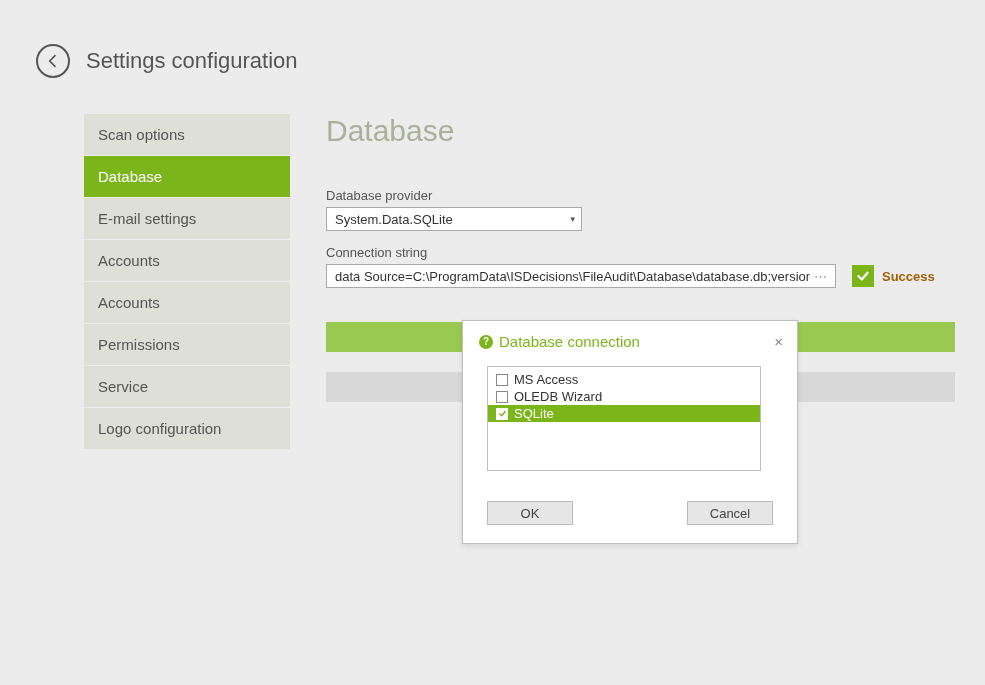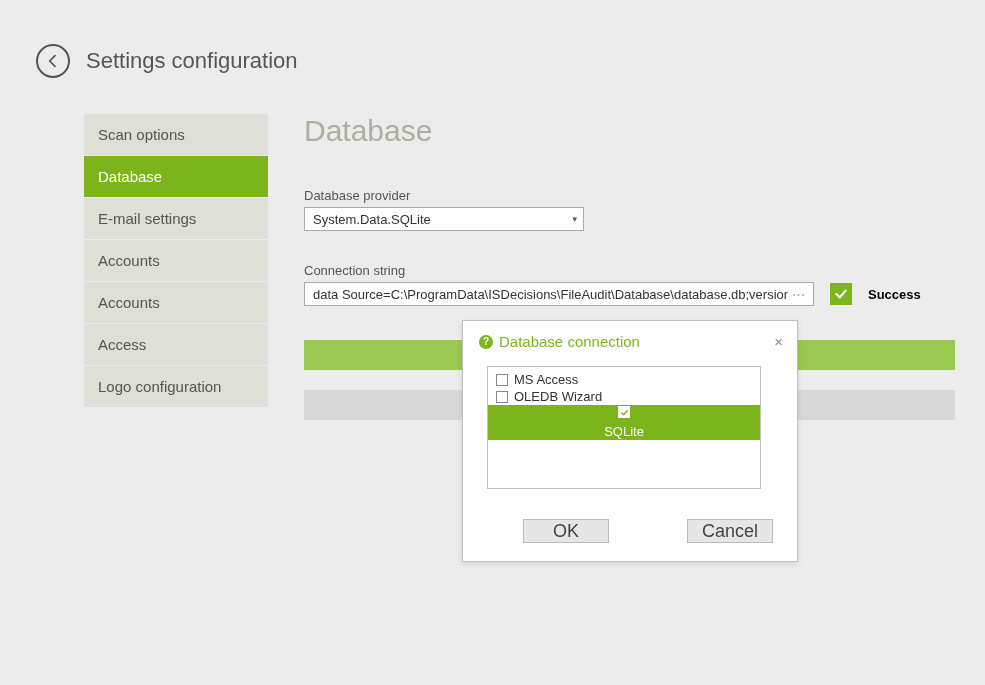--- a/index.html
+++ b/index.html
@@ -20,57 +20,57 @@
     display: flex; align-items: center; justify-content: center;
     cursor: pointer; background: transparent;
   }
   .back-btn svg { width: 16px; height: 16px; }
   .page-title {
     font-size: 22px; font-weight: 300; color: #555;
   }
   .content {
     display: flex; padding: 36px 0 0 84px; gap: 36px;
   }
-  .sidebar { width: 184px; }
+  .sidebar { width: 206px; }
   .sidebar-item {
     height: 42px; display: flex; align-items: center;
     padding: 0 14px; background: #dedfd6;
     color: #555; font-size: 15px; cursor: pointer;
     border-bottom: 1px solid #ececec;
   }
   .sidebar-item.active { background: #7cb51a; color: #fff; }
   .main { flex: 1; padding-right: 30px; }
   .main-title {
     font-size: 30px; font-weight: 300;
     color: #aab09a; margin-bottom: 40px;
   }
   .field-label {
     font-size: 13px; color: #555; margin-bottom: 4px;
   }
   .dropdown {
-    width: 280px; height: 24px;
+    width: 256px; height: 24px;
     border: 1px solid #aaa; background: #fff;
     display: flex; align-items: center; justify-content: space-between;
     padding: 0 6px 0 8px; font-size: 13px; cursor: pointer;
   }
   .dropdown .caret { font-size: 9px; color: #555; }
   .field-group { margin-bottom: 34px; }
-  .field-group.narrow { margin-bottom: 32px; }
+  .field-group.narrow { margin-bottom: 14px; }
   .conn-row { display: flex; align-items: center; gap: 16px; }
   .conn-input {
     flex: 0 0 510px; height: 24px; border: 1px solid #aaa;
     background: #fff; padding: 0 8px; font-size: 13px;
     display: flex; align-items: center; justify-content: space-between;
     overflow: hidden; white-space: nowrap; cursor: text;
   }
   .conn-input .txt { overflow: hidden; text-overflow: clip; flex: 1; }
   .conn-input .more { color: #888; padding-left: 4px; cursor: pointer; }
   .success-badge {
-    display: flex; align-items: center; gap: 16px;
-    color: #000000; font-weight: 600; font-size: 13px;
+    display: flex; align-items: center; gap: 8px;
+    color: #a16207; font-weight: 600; font-size: 13px;
   }
   .success-check {
     width: 22px; height: 22px; background: #7cb51a;
     display: flex; align-items: center; justify-content: center;
   }
   .success-check svg { width: 14px; height: 14px; }
   .button-row { display: flex; gap: 20px; margin-top: 27px; flex-direction: column; }
   .btn {
     height: 30px; padding: 0 30px; border: none;
     font-size: 13px; cursor: pointer;
@@ -101,35 +101,35 @@
   }
   .dialog-close { color: #888; cursor: pointer; font-size: 15px; }
   .dialog-body { padding: 6px 36px 14px 24px; }
   .option-list {
     border: 1px solid #bfbfbf; padding: 4px 0 48px 0;
   }
   .option-item {
     display: flex; align-items: center; gap: 6px;
     padding: 1px 8px; font-size: 13px; cursor: pointer;
   }
-  .option-item.selected { background: #7cb51a; color: #fff; flex-direction: column; }
+  .option-item.selected { background: #7cb51a; color: #fff; }
   .chk {
     width: 12px; height: 12px; border: 1px solid #888; background: #fff;
     display: inline-flex; align-items: center; justify-content: center;
   }
   .option-item.selected .chk { border-color: #fff; }
   .chk svg { width: 9px; height: 9px; display: none; }
   .option-item.selected .chk svg { display: block; }
   .dialog-footer {
     display: flex; justify-content: space-between;
     padding: 16px 24px 18px 24px;
   }
   .dlg-btn {
     width: 86px; height: 24px; border: 1px solid #bbb;
-    background: #e6e6e6; font-size: 18px; cursor: pointer; color:#444;margin-left:36px;
+    background: #e6e6e6; font-size: 13px; cursor: pointer; color:#444;
   }
 </style>
 </head>
 <body>
 
 <div class="page-header">
   <div class="back-btn">
     <svg viewBox="0 0 24 24">
       <path d="M15 4 L7 12 L15 20" stroke="#555" stroke-width="2.5" fill="none" stroke-linecap="round" stroke-linejoin="round"></path>
     </svg>
@@ -148,21 +148,24 @@
     <div class="sidebar-item">
         <span>E-mail settings</span>
       </div>
     <div class="sidebar-item">
         <span>Accounts</span>
       </div>
     <div class="sidebar-item">
         <span>Accounts</span>
       </div>
     <div class="sidebar-item">
-        <span>Access</span>
+        <span>Permissions</span>
+      </div>
+    <div class="sidebar-item">
+        <span>Service</span>
       </div>
     <div class="sidebar-item">
         <span>Logo configuration</span>
       </div>
   </div>
 
   <div class="main">
     <div class="main-title">Database</div>
 
     <div class="field-group narrow">

